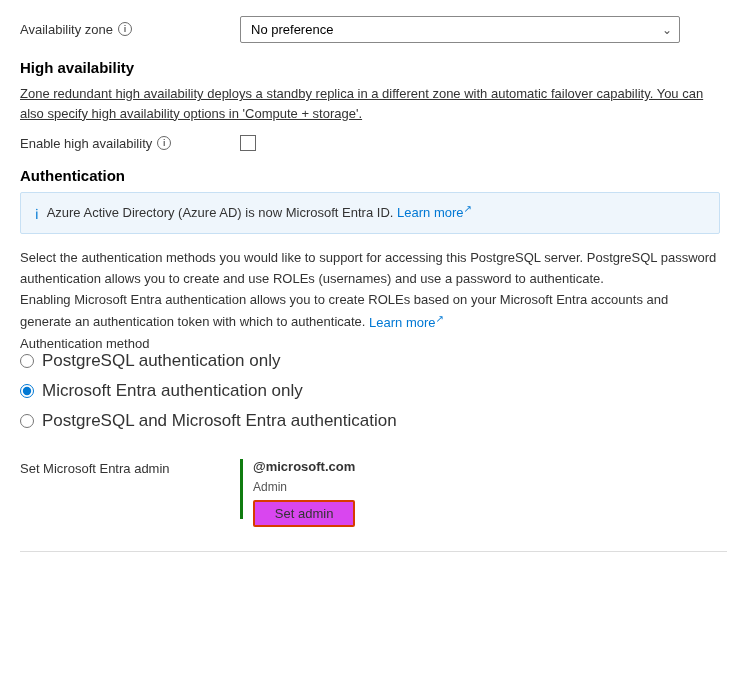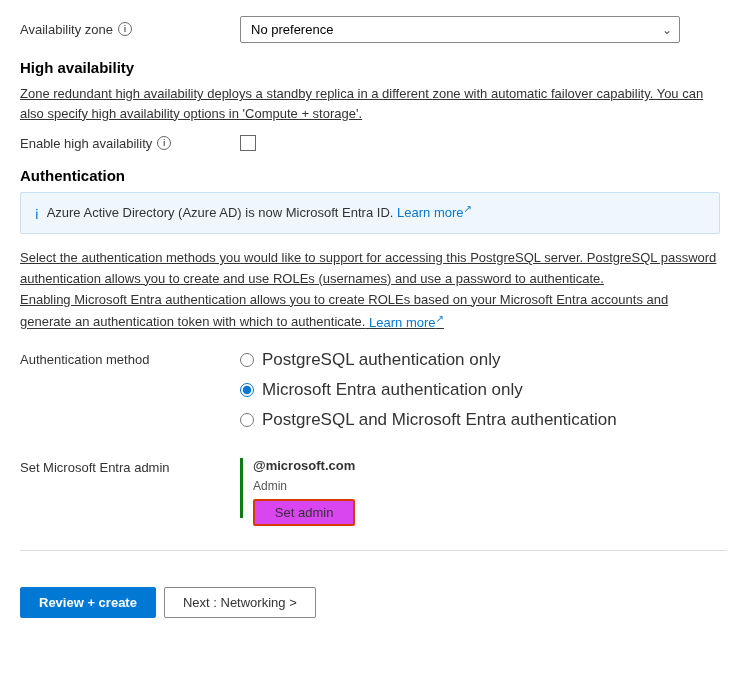--- a/index.html
+++ b/index.html
@@ -119,23 +119,22 @@
     }
     .external-icon {
       font-size: 10px;
       vertical-align: super;
       color: #0078d4;
     }
     .auth-description {
       font-size: 13px;
       color: #333;
       line-height: 1.6;
-      margin-bottom: 16px;
+      margin-bottom: 0;
       max-width: 700px;
-      text-decoration: underline;
     }
     .radio-group {
       display: flex;
       flex-direction: column;
       gap: 10px;
     }
     .radio-option {
       display: flex;
       align-items: center;
       gap: 8px;
@@ -276,21 +275,21 @@
 
     <div class="auth-description">
       <span>Select the authentication methods you would like to support for accessing this PostgreSQL server. PostgreSQL password authentication allows you to create and use ROLEs (usernames) and use a password to authenticate.</span>
       <br>
       <span>Enabling Microsoft Entra authentication allows you to create ROLEs based on your Microsoft Entra accounts and generate an authentication token with which to authenticate.</span>
       <a class="link">
         <span>Learn more</span><span class="external-icon">↗</span>
       </a>
     </div>
 
-    <div class="section-row" style="align-items: flex-start;">
+    <div class="section-row" style="align-items: flex-start; flex-direction: column;">
       <div class="field-label" style="padding-top: 2px;">Authentication method</div>
       <div class="radio-group">
         <label class="radio-option">
           <input type="radio" class="radio-input" name="auth-method" style="">
           <span class="radio-label">PostgreSQL authentication only</span>
         </label>
         <label class="radio-option">
           <input type="radio" class="radio-input" name="auth-method" checked="" style="">
           <span class="radio-label">Microsoft Entra authentication only</span>
         </label>
@@ -307,18 +306,14 @@
       <div class="entra-admin-value">
         <span class="admin-email">@microsoft.com</span>
         <span class="admin-sub-label">Admin</span>
         <button class="set-admin-btn">Set admin</button>
       </div>
     </div>
   </div>
 
   <hr class="divider">
 
-  <div class="footer-buttons">
-    <button class="btn-primary">Review + create</button>
-    <button class="btn-secondary">Next : Networking &gt;</button>
-  </div>
 
 </div>
 
 </body></html>

